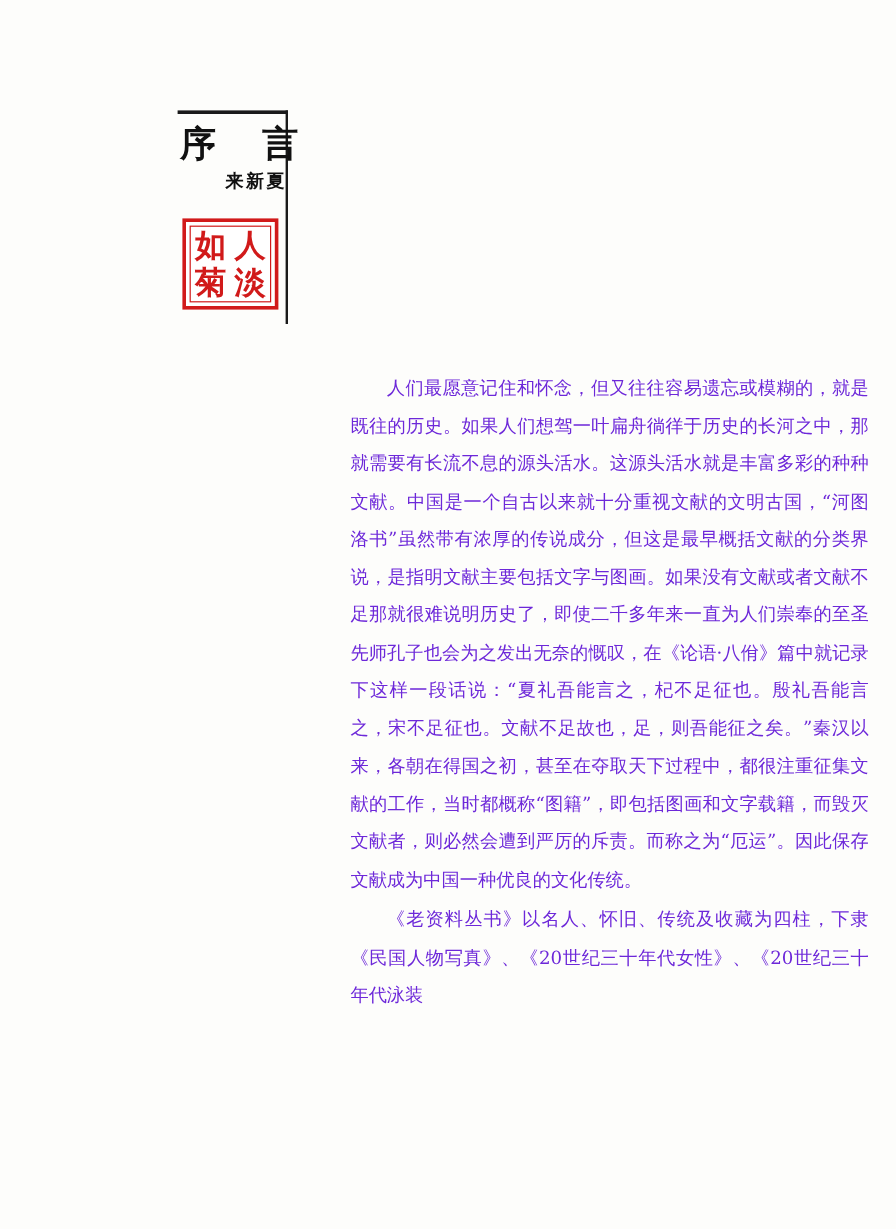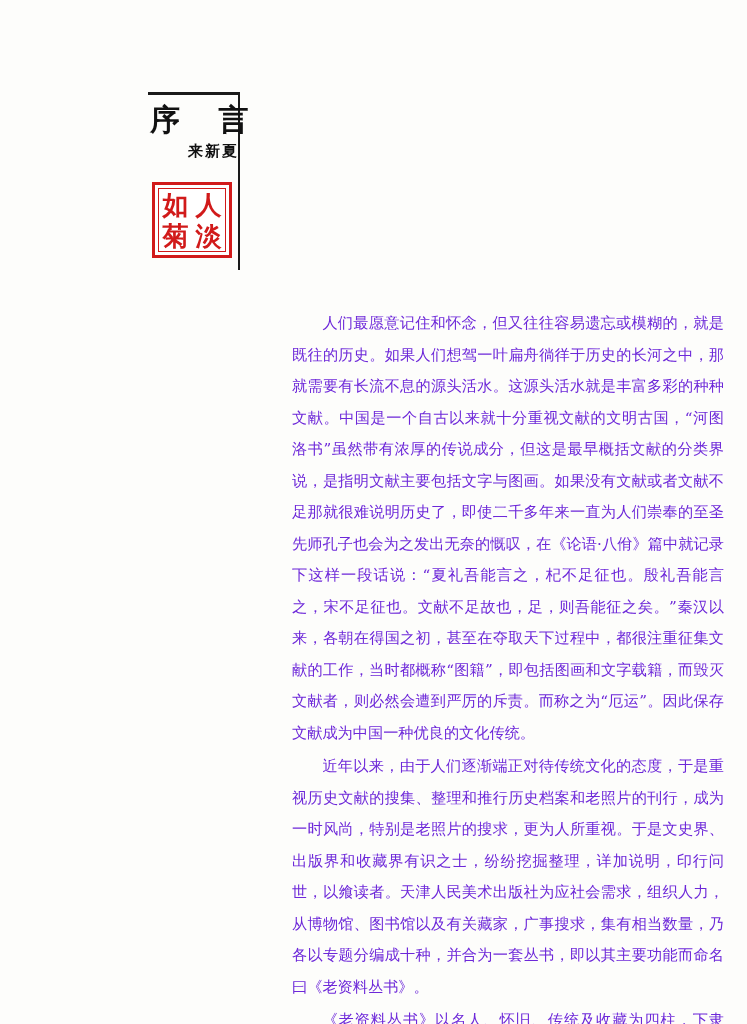--- a/index.html
+++ b/index.html
@@ -124,17 +124,16 @@
     <div class="seal-inner">
       <span class="seal-ch c0">人</span>
       <span class="seal-ch c1">如</span>
       <span class="seal-ch c2">淡</span>
       <span class="seal-ch c3">菊</span>
     </div>
   </div>
 
   <div class="body-col">
     <p class="para">人们最愿意记住和怀念，但又往往容易遗忘或模糊的，就是既往的历史。如果人们想驾一叶扁舟徜徉于历史的长河之中，那就需要有长流不息的源头活水。这源头活水就是丰富多彩的种种文献。中国是一个自古以来就十分重视文献的文明古国，“河图洛书”虽然带有浓厚的传说成分，但这是最早概括文献的分类界说，是指明文献主要包括文字与图画。如果没有文献或者文献不足那就很难说明历史了，即使二千多年来一直为人们崇奉的至圣先师孔子也会为之发出无奈的慨叹，在《论语·八佾》篇中就记录下这样一段话说：“夏礼吾能言之，杞不足征也。殷礼吾能言之，宋不足征也。文献不足故也，足，则吾能征之矣。”秦汉以来，各朝在得国之初，甚至在夺取天下过程中，都很注重征集文献的工作，当时都概称“图籍”，即包括图画和文字载籍，而毁灭文献者，则必然会遭到严厉的斥责。而称之为“厄运”。因此保存文献成为中国一种优良的文化传统。</p>
-    <p class="para">近年以来，由于人们逐渐端正对待传统文化的态度，于是重视历史文献的搜集、整理和推行历史档案和老照片的刊行，成为一时风尚，特别是老照片的搜求，更为人所重视。于是文史界、出版界和收藏界有识之士，纷纷挖掘整理，详加说明，印行问世，以飨读者。天津人民美术出版社为应社会需求，组织人力，从博物馆、图书馆以及有关藏家，广事搜求，集有相当数量，乃各以专题分编成十种，并合为一套丛书，即以其主要功能而命名曰《老资料丛书》。</p>
     <p class="para">《老资料丛书》以名人、怀旧、传统及收藏为四柱，下隶《民国人物写真》、《20世纪三十年代女性》、《20世纪三十年代泳装</p>
   </div>
 
 </div>
 
 </body></html>

